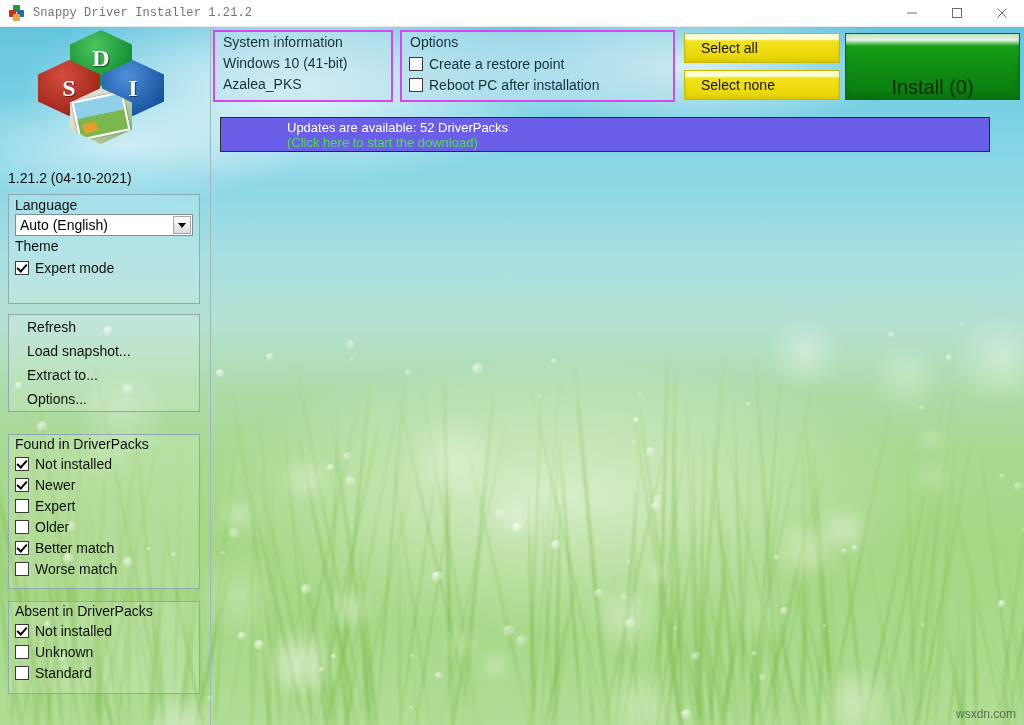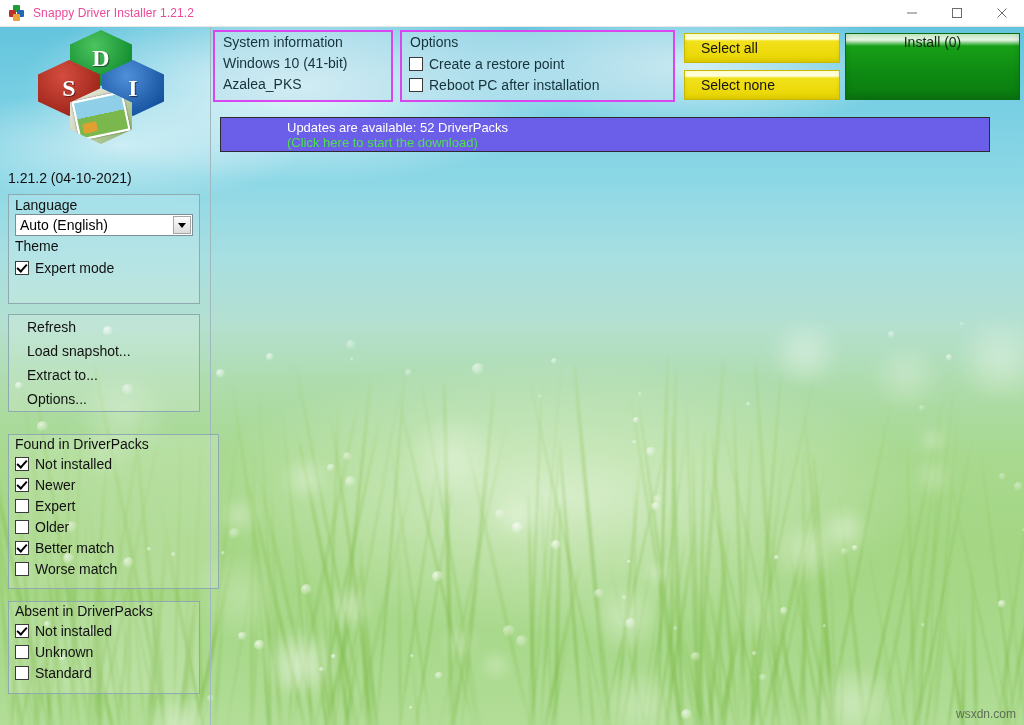--- a/index.html
+++ b/index.html
@@ -42,23 +42,24 @@
     border-radius: 1px;
     display: block;
   }
   .ti-g { left: 4px;  top: 0px;  background: #1f9d38; }
   .ti-r { left: 0px;  top: 5px;  background: #b93127; }
   .ti-b { left: 8px;  top: 5px;  background: #2566b5; }
   .ti-o { left: 4px;  top: 9px;  background: #e8a33d; }
 
   .title-text {
     font-size: 12px;
-    color: #ec4899;
+    color: #737373;
     letter-spacing: 0.1px;
     white-space: nowrap;
+    font-family: Liberation Mono, monospace;
   }
   .title-spacer { flex: 1 1 auto; }
   .winbtn {
     width: 45px; height: 26px;
     display: flex;
     align-items: center;
     justify-content: center;
     color: #6d6d6d;
   }
   .winbtn svg { display: block; }
@@ -299,24 +300,24 @@
     padding-left: 16px;
     box-shadow: inset 0 -2px 4px rgba(0,0,0,.08);
   }
   .btn-green {
     position: absolute;
     background: linear-gradient(to bottom,
        #bfe6bf 0px, #e6f5e6 6px, #17a017 12px, #0f8c13 55%, #0a7a0f 100%);
     border: 1px solid #0c6d10;
     box-sizing: border-box;
     display: flex;
-    align-items: flex-start;
+    align-items: flex-end;
     justify-content: center;
     color: #0c2b0c;
-    font-size: 14px;
+    font-size: 20px;
     box-shadow: inset 0 -3px 6px rgba(0,0,0,.12);
   }
 
   
   .banner {
     position: absolute;
     background: #6b5ee8;
     border: 1px solid #2b2b2b;
     box-sizing: border-box;
     display: flex;
@@ -728,21 +729,21 @@
       </div>
     </div>
 
     <div class="group" style="left:8px; top:288px; width:192px; height:98px;">
       <div class="menu-item">Refresh</div>
       <div class="menu-item">Load snapshot...</div>
       <div class="menu-item">Extract to...</div>
       <div class="menu-item">Options...</div>
     </div>
 
-    <div class="group" style="left:8px; top:408px; width:211px; height:155px;">
+    <div class="group" style="left:8px; top:408px; width:192px; height:155px;">
       <div class="group-title">Found in DriverPacks</div>
       <div class="chkrow">
         <span class="chkbox checked"></span>
         <span class="chklabel">Not installed</span>
       </div>
       <div class="chkrow">
         <span class="chkbox checked"></span>
         <span class="chklabel">Newer</span>
       </div>
       <div class="chkrow">

